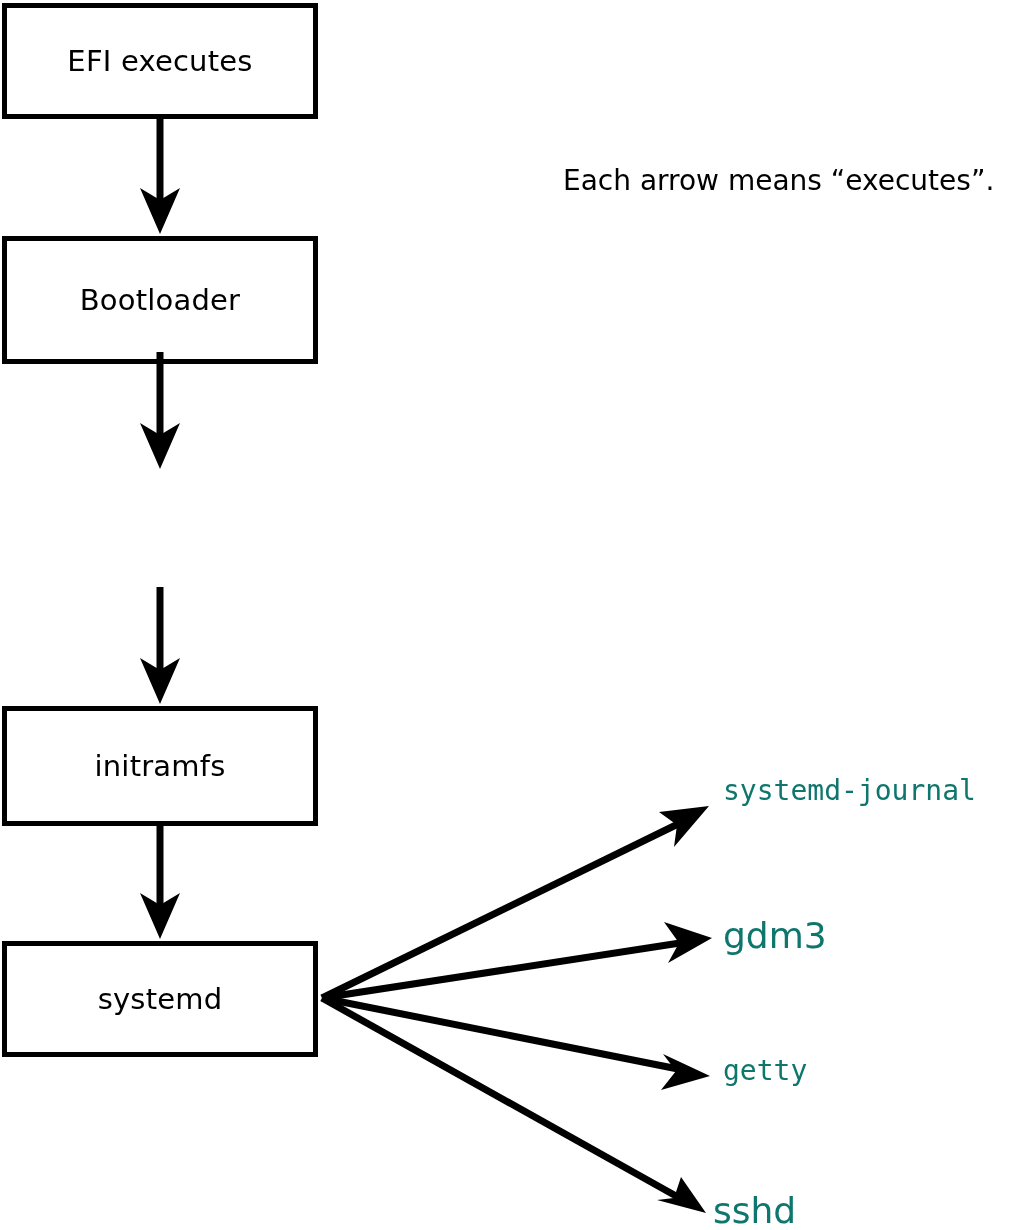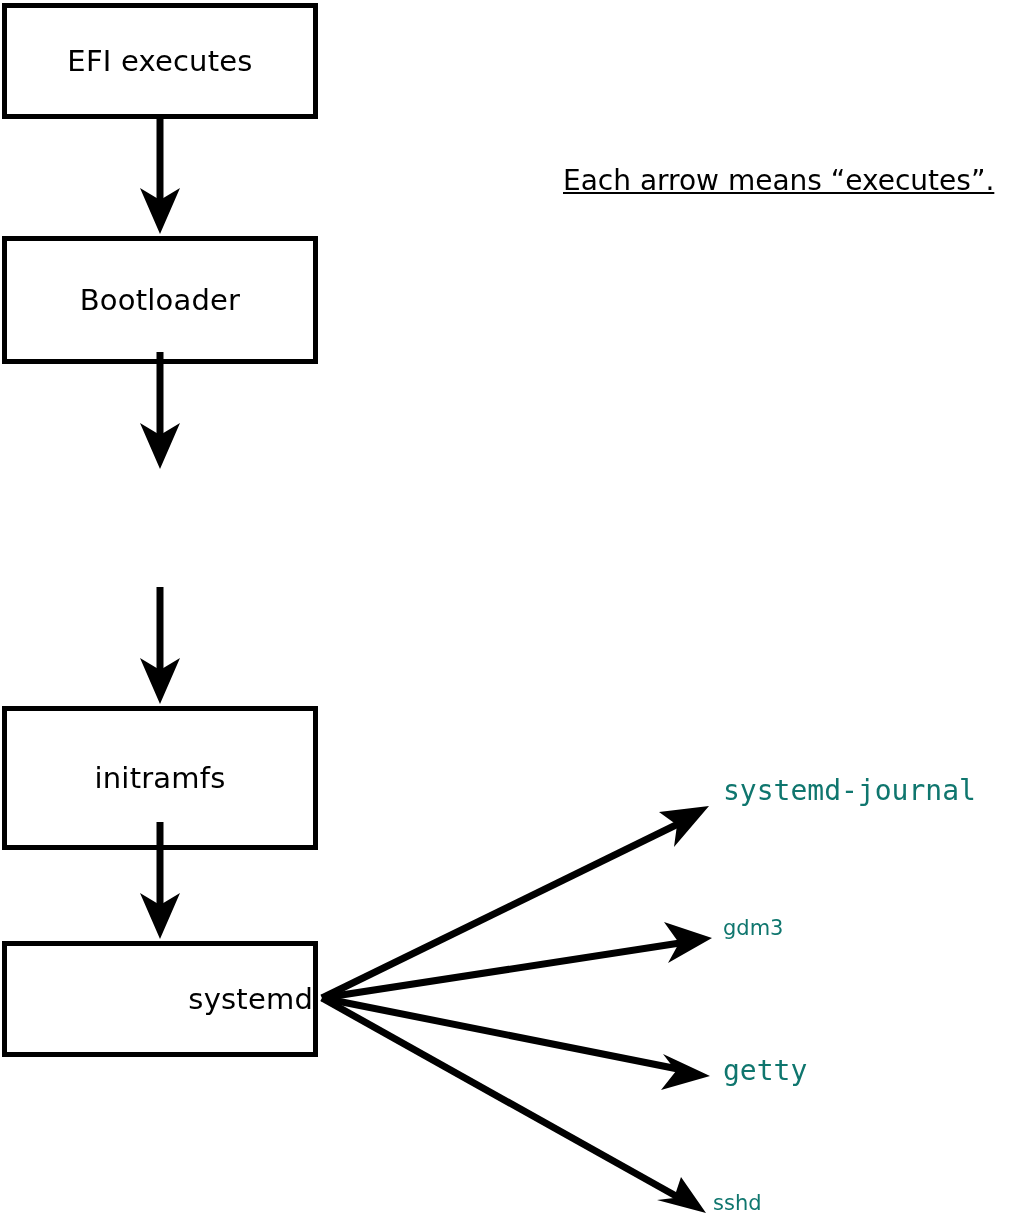--- a/index.html
+++ b/index.html
@@ -52,21 +52,21 @@
     white-space: nowrap;
     color: #0f766e;
     line-height: 1;
   }
   .leaf-mono {
     font-family: "DejaVu Sans Mono", monospace;
     font-size: 28px;
   }
   .leaf-sans {
     font-family: "DejaVu Sans", sans-serif;
-    font-size: 21px;
+    font-size: 36px;
   }
   
   #caption-note {
     position: absolute;
     white-space: nowrap;
     font-family: "DejaVu Sans", sans-serif;
     font-size: 28px;
     color: #000000;
   }
 </style>
@@ -77,25 +77,25 @@
 
   <div class="node-box" style="left:2px; top:3px; width:316px; height:116px;">
     <span class="node-label">EFI executes</span>
   </div>
 
   <div class="node-box" style="left:2px; top:236px; width:316px; height:128px;">
     <span class="node-label">Bootloader</span>
   </div>
 
 
-  <div class="node-box" style="left:2px; top:706px; width:316px; height:144px;">
+  <div class="node-box" style="left:2px; top:706px; width:316px; height:120px;">
     <span class="node-label">initramfs</span>
   </div>
 
-  <div class="node-box" style="left:2px; top:941px; width:316px; height:116px;justify-content:flex-end;">
+  <div class="node-box" style="left:2px; top:941px; width:316px; height:116px;">
     <span class="node-label">systemd</span>
   </div>
 
   <svg id="edge-layer" viewBox="0 0 1023 1230" width="1023" height="1230" xmlns="http://www.w3.org/2000/svg">
 
     <g>
       <line x1="160" y1="119" x2="160" y2="205" stroke="#000" stroke-width="7"></line>
       <path d="M 160 234 L 140 188 L 160 200 L 180 188 Z" fill="#000"></path>
     </g>
 
@@ -136,15 +136,15 @@
   </svg>
 
   <div class="leaf-label leaf-mono" style="left:723px; top:777px;">systemd-journal</div>
 
   <div class="leaf-label leaf-sans" style="left:723px; top:918px;">gdm3</div>
 
   <div class="leaf-label leaf-mono" style="left:723px; top:1057px;">getty</div>
 
   <div class="leaf-label leaf-sans" style="left:713px; top:1193px;">sshd</div>
 
-  <div id="caption-note" style="left:563px; top:164px;text-decoration:underline;">Each arrow means “executes”.</div>
+  <div id="caption-note" style="left:563px; top:164px;">Each arrow means “executes”.</div>
 
 </div>
 
 </body></html>

